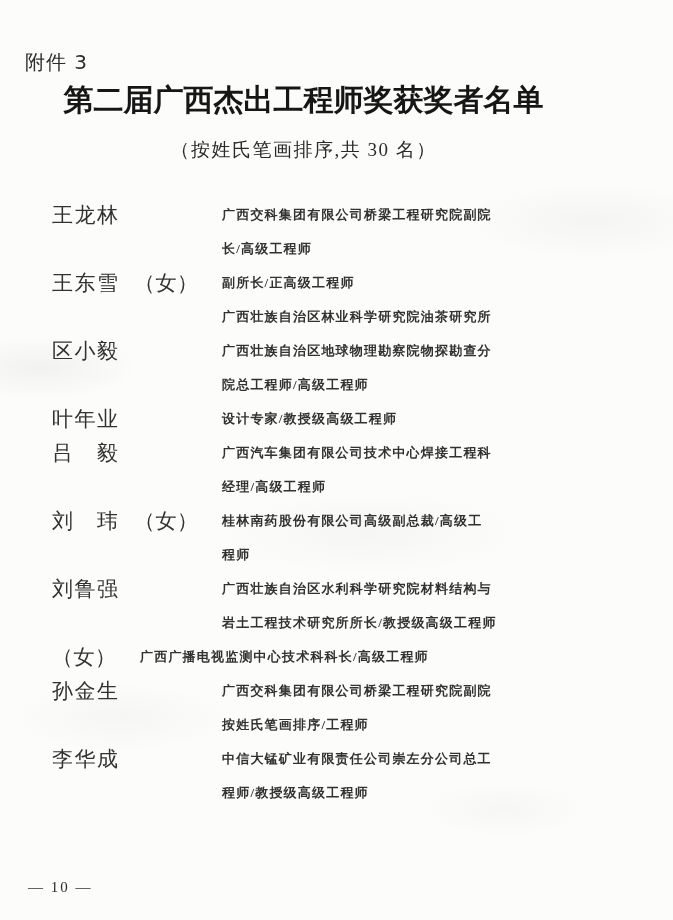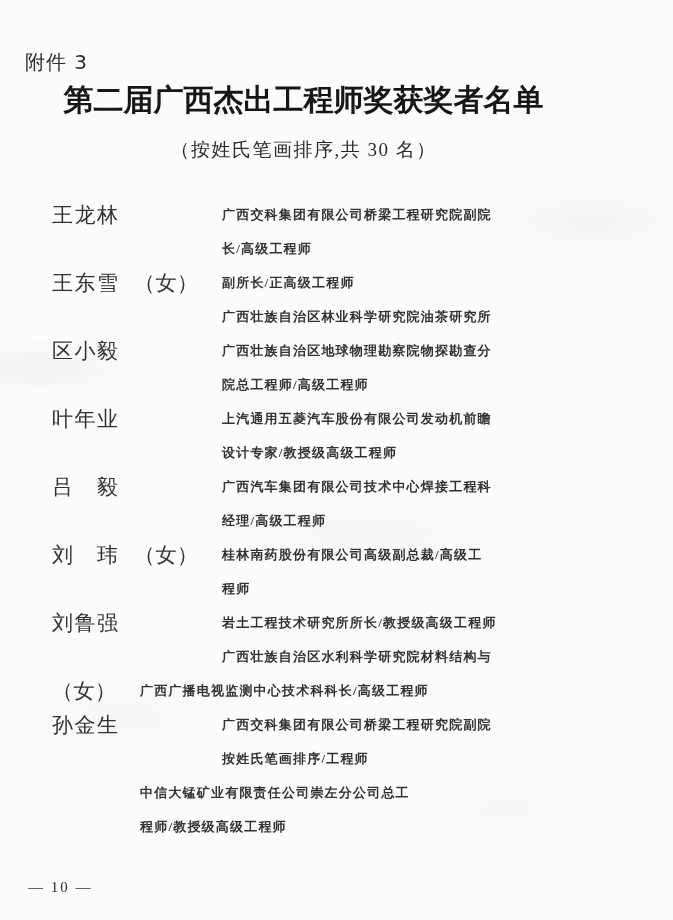--- a/index.html
+++ b/index.html
@@ -129,21 +129,20 @@
       <div class="w-desc">
           <div class="desc-line">广西壮族自治区地球物理勘察院物探勘查分</div>
           <div class="desc-line">院总工程师/高级工程师</div>
         </div>
     </div>
 
     <div class="winner">
       <div class="w-name">叶年业</div>
       <div class="w-gender"></div>
       <div class="w-desc">
-          <div class="desc-line">上汽通用五菱汽车股份有限公司发动机前瞻</div>
           <div class="desc-line">设计专家/教授级高级工程师</div>
         </div>
     </div>
 
     <div class="winner">
       <div class="w-name">吕　毅</div>
       <div class="w-gender"></div>
       <div class="w-desc">
           <div class="desc-line">广西汽车集团有限公司技术中心焊接工程科</div>
           <div class="desc-line">经理/高级工程师</div>
@@ -156,42 +155,43 @@
       <div class="w-desc">
           <div class="desc-line">桂林南药股份有限公司高级副总裁/高级工</div>
           <div class="desc-line">程师</div>
         </div>
     </div>
 
     <div class="winner">
       <div class="w-name">刘鲁强</div>
       <div class="w-gender"></div>
       <div class="w-desc">
+          <div class="desc-line">广西壮族自治区水利科学研究院材料结构与</div>
           <div class="desc-line">岩土工程技术研究所所长/教授级高级工程师</div>
-          <div class="desc-line">广西壮族自治区水利科学研究院材料结构与</div>
         </div>
     </div>
 
     <div class="winner">
       <div class="w-gender">（女）</div>
       <div class="w-desc">
           <div class="desc-line">广西广播电视监测中心技术科科长/高级工程师</div>
         </div>
     </div>
 
     <div class="winner">
       <div class="w-name">孙金生</div>
       <div class="w-gender"></div>
       <div class="w-desc">
           <div class="desc-line">广西交科集团有限公司桥梁工程研究院副院</div>
           <div class="desc-line">按姓氏笔画排序/工程师</div>
         </div>
     </div>
 
     <div class="winner">
+      <div class="w-name">李华成</div>
       <div class="w-gender"></div>
       <div class="w-desc">
           <div class="desc-line">中信大锰矿业有限责任公司崇左分公司总工</div>
           <div class="desc-line">程师/教授级高级工程师</div>
         </div>
     </div>
   </div>
 
   <div class="footer">— 10 —</div>
 

